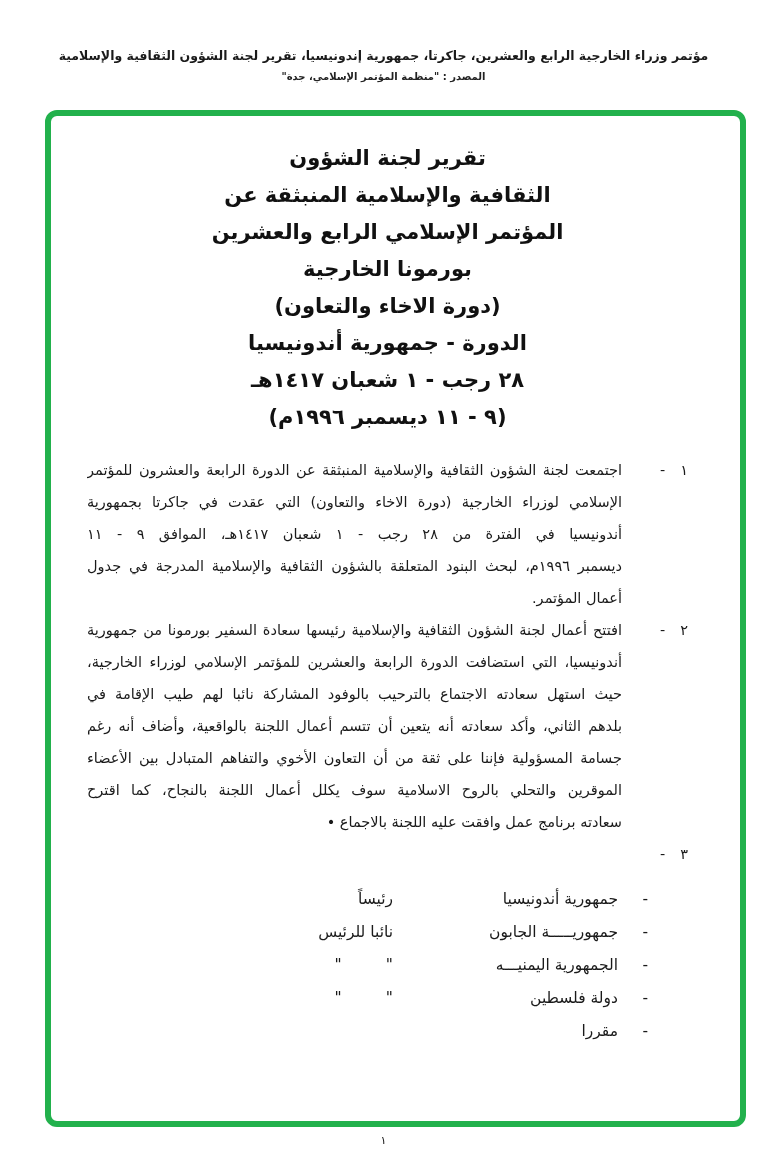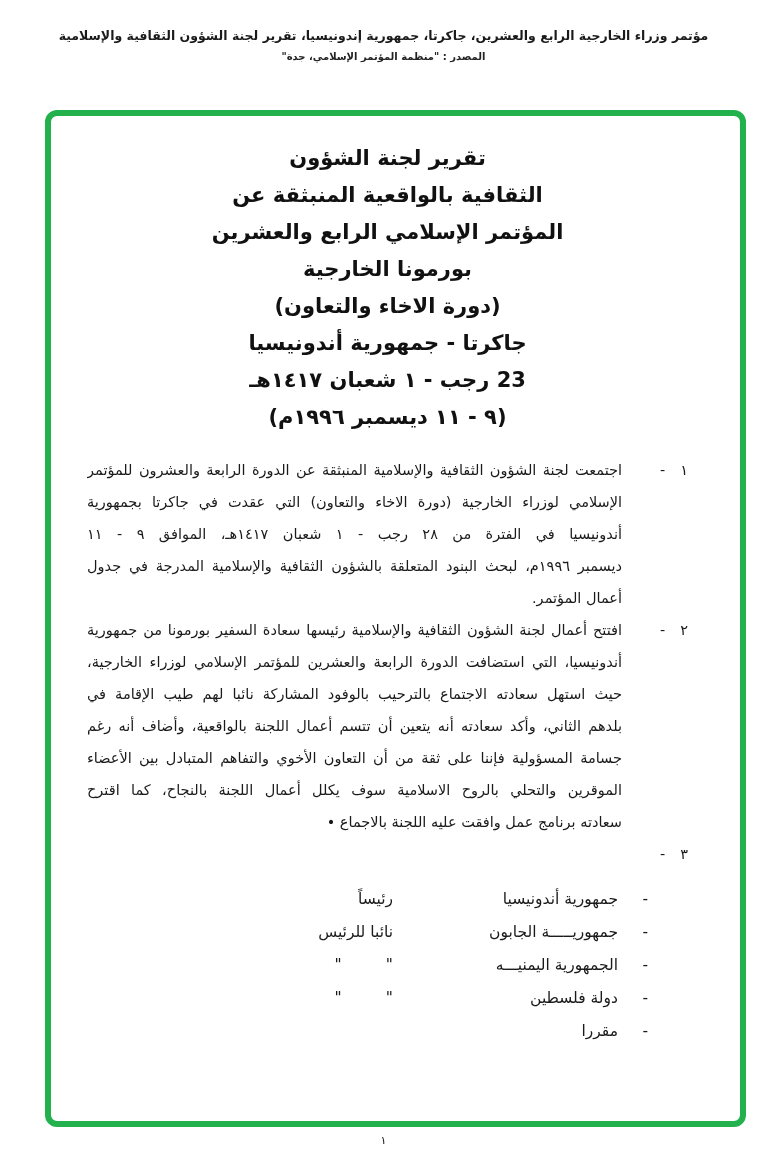--- a/index.html
+++ b/index.html
@@ -1,21 +1,21 @@
 <!DOCTYPE html>
 <html lang="ar"><head>
 <meta charset="utf-8">
 <style>
   html,body{margin:0;padding:0;}
   body{
     width:767px;height:1165px;background:#ffffff;position:relative;
     font-family:"DejaVu Sans", sans-serif;color:#1a1a1a;overflow:hidden;
   }
   
-  .scan-header{position:absolute;top:28px;left:0;right:0;text-align:center;direction:rtl;}
+  .scan-header{position:absolute;top:48px;left:0;right:0;text-align:center;direction:rtl;}
   .scan-header .h1{font-size:12.5px;font-weight:bold;letter-spacing:0;}
   .scan-header .h2{font-size:10px;font-weight:bold;margin-top:8px;color:#222;}
   
   .green-box{
     position:absolute;left:45px;top:110px;width:701px;height:1017px;
     box-sizing:border-box;border:6px solid #4d7c0f;border-radius:12px;
     overflow:hidden;background:#fff;
   }
   .content{position:absolute;top:0;left:0;right:0;direction:rtl;padding:0 52px 0 36px;}
   
@@ -45,26 +45,26 @@
 <div class="scan-header">
   <div class="h1">مؤتمر وزراء الخارجية الرابع والعشرين، جاكرتا، جمهورية إندونيسيا، تقرير لجنة الشؤون الثقافية والإسلامية</div>
   <div class="h2">المصدر :  "منظمة المؤتمر الإسلامي، جدة"</div>
 </div>
 
 <div class="green-box" style="border-color: rgb(34, 177, 76);">
   <div class="content">
 
     <div class="title-block">
       <div class="title-line">تقرير لجنة الشؤون</div>
-      <div class="title-line">الثقافية بالواقعية المنبثقة عن</div>
+      <div class="title-line">الثقافية والإسلامية المنبثقة عن</div>
       <div class="title-line">المؤتمر الإسلامي الرابع والعشرين</div>
       <div class="title-line">بورمونا الخارجية</div>
       <div class="title-line">(دورة الاخاء والتعاون)</div>
-      <div class="title-line">جاكرتا - جمهورية أندونيسيا</div>
-      <div class="title-line">23 رجب - ١ شعبان ١٤١٧هـ</div>
+      <div class="title-line">الدورة - جمهورية أندونيسيا</div>
+      <div class="title-line">٢٨ رجب - ١ شعبان ١٤١٧هـ</div>
       <div class="title-line">(٩ - ١١ ديسمبر ١٩٩٦م)</div>
     </div>
 
     <div class="paragraphs">
 
       <div class="para">
         <div class="numcell">
           <span class="pnum">١</span>
           <span class="pdash">-</span>
         </div>

